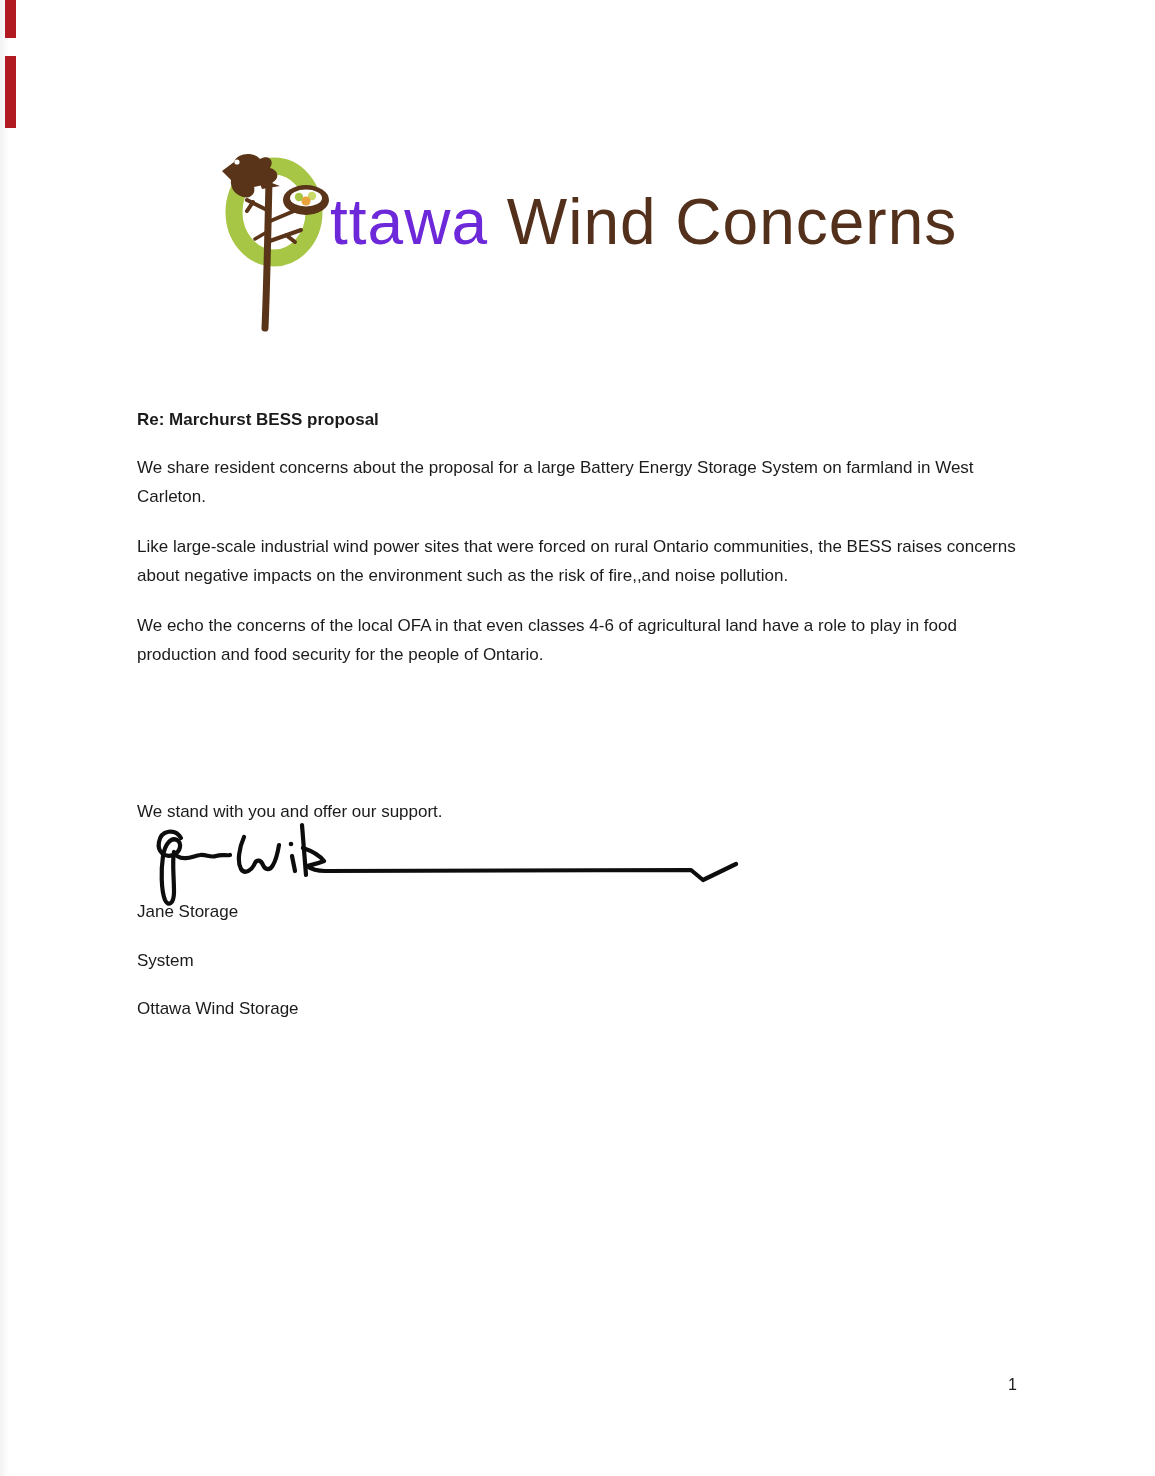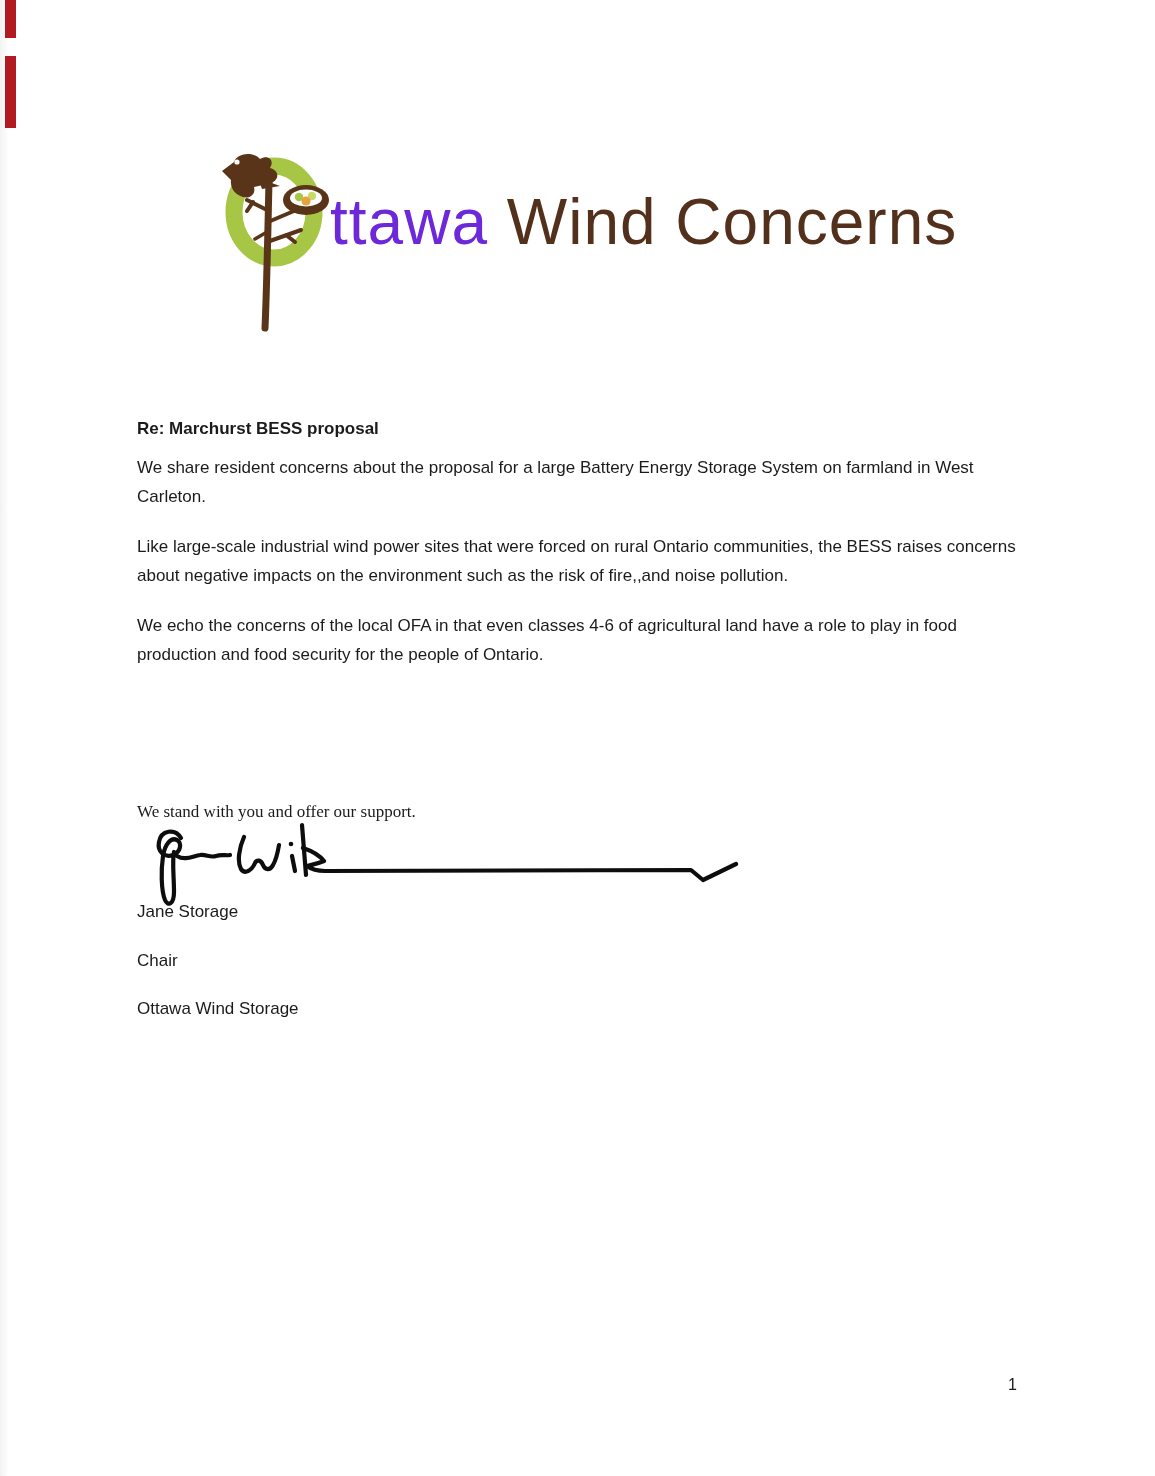--- a/index.html
+++ b/index.html
@@ -24,32 +24,32 @@
   .logo-icon{position:absolute;left:0;top:0;}
   .logo-text{
     position:absolute;left:120px;top:48px;
     font-size:64px;line-height:64px;letter-spacing:1px;
     white-space:nowrap;font-weight:400;
   }
   .logo-green{color:#6d28d9;}
   .logo-brown{color:#53301b;text-align:right;}
 
   .subject{
-    position:absolute;left:137px;top:414px;width:880px;
+    position:absolute;left:137px;top:405px;width:880px;
     font-size:17px;line-height:29px;font-weight:bold;
   }
   .para{
     position:absolute;left:137px;width:880px;
     font-size:17px;line-height:29px;margin:0;
   }
   .p1{top:453px;}
   .p2{top:532px;}
   .p3{top:611px;}
   .p4{top:690px;}
-  .p5{top:797px;font-family:Liberation Serif, serif;}
+  .p5{top:797px;}
 
   .signature{position:absolute;left:135px;top:818px;width:620px;height:100px;}
   .sig-name{position:absolute;left:137px;top:897px;font-size:17px;line-height:29px;}
   .sig-title{position:absolute;left:137px;top:946px;font-size:17px;line-height:29px;}
   .sig-org{position:absolute;left:137px;top:994px;font-size:17px;line-height:29px;}
 
   .page-number{position:absolute;left:1008px;top:1376px;font-size:16px;}
 </style>
 </head>
 <body>
@@ -106,18 +106,18 @@
       <path d="M42,38 C50,43 58,38 65,37 C71,36 75,40 81,38 C87,36 91,38 95,37"></path>
       <path d="M109,19 C104,30 102,44 106,51 C110,57 117,52 120,45 C122,41 126,42 128,47 C130,52 135,53 138,47 C141,42 143,33 144,27"></path>
       <path d="M157,38 L160,53"></path>
       <circle cx="156" cy="26" r="2.3" fill="#0d0d0d" stroke="none"></circle>
       <path d="M167,7 L171,57"></path>
       <path d="M168,30 C177,33 185,38 189,43 C182,46 176,47 172,48 C176,51 182,53 190,53 L556,52 L568,62 L601,46"></path>
     </g>
   </svg>
 
   <div class="sig-name">Jane Storage</div>
-  <div class="sig-title">Chair</div>
+  <div class="sig-title">System</div>
   <div class="sig-org">Ottawa Wind Storage</div>
 
   <div class="page-number">1</div>
 
 </div>
 
 </body></html>

